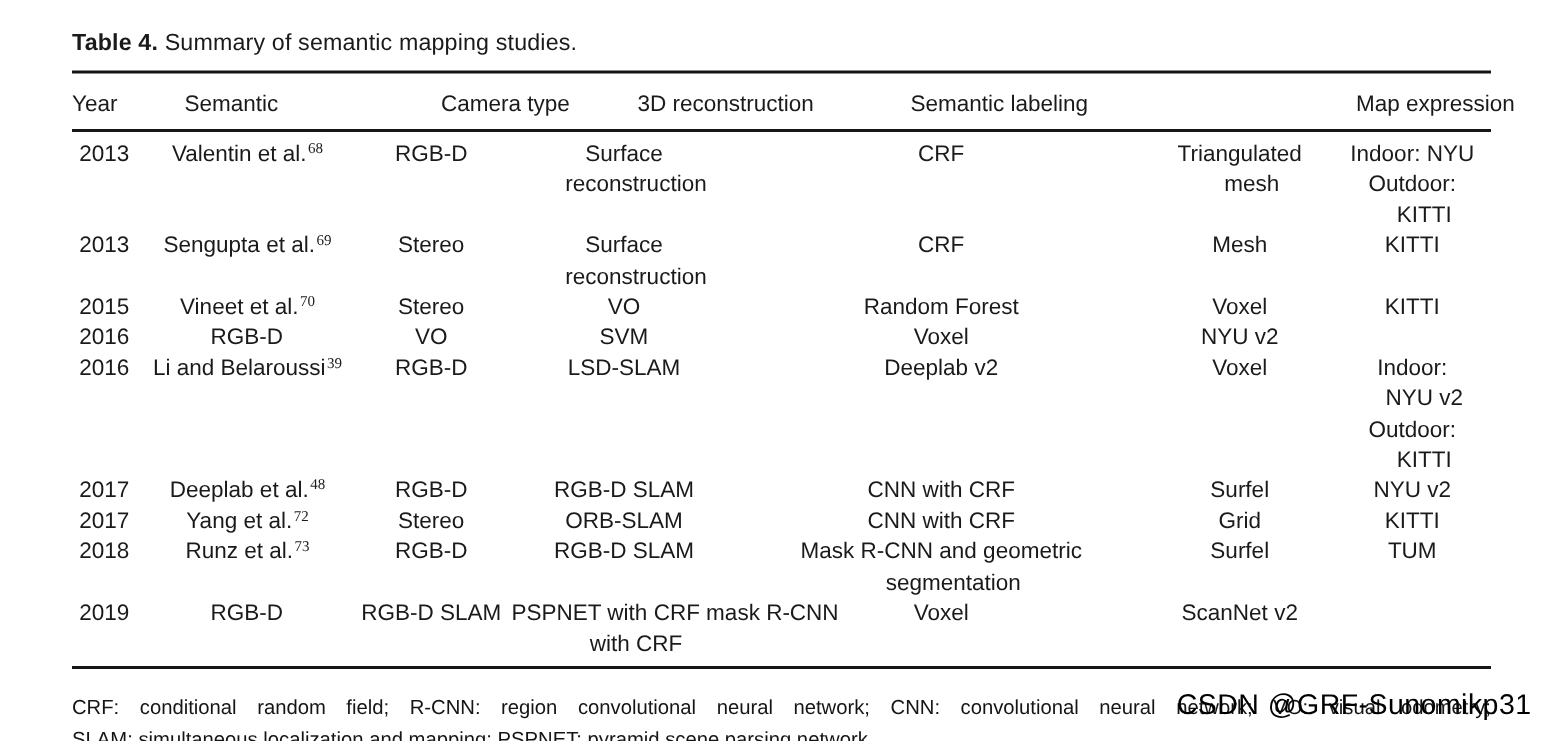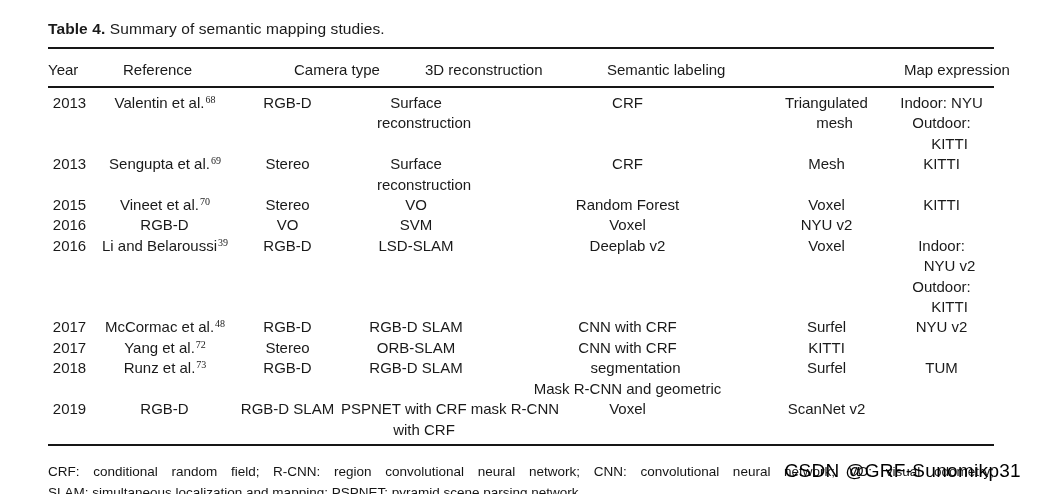--- a/index.html
+++ b/index.html
@@ -55,21 +55,21 @@
   <div class="content">
 
     <div class="title">
       <span class="bold">Table 4.</span><span> Summary of semantic mapping studies.</span>
     </div>
 
     <div class="rule"></div>
 
     <div class="thead">
         <div class="hcell">Year</div>
-        <div class="hcell">Reference</div>
+        <div class="hcell">Semantic</div>
         <div class="hcell">Camera type</div>
         <div class="hcell">3D reconstruction</div>
         <div class="hcell">Semantic labeling</div>
         <div class="hcell">Map expression</div>
         <div class="hcell">Data set</div>
       </div>
 
     <div class="rule"></div>
 
     <div class="tbody">
@@ -191,21 +191,21 @@
             <div class="cl ind">NYU v2</div>
             <div class="cl">Outdoor:</div>
             <div class="cl ind">KITTI</div>
           </div>
         </div>
         <div class="trow">
           <div class="cell">
             <div class="cl">2017</div>
           </div>
           <div class="cell">
-            <div class="cl"><span>McCormac et al.</span><sup>48</sup></div>
+            <div class="cl"><span>Deeplab et al.</span><sup>48</sup></div>
           </div>
           <div class="cell">
             <div class="cl">RGB-D</div>
           </div>
           <div class="cell">
             <div class="cl">RGB-D SLAM</div>
           </div>
           <div class="cell">
             <div class="cl">CNN with CRF</div>
           </div>
@@ -226,39 +226,42 @@
           <div class="cell">
             <div class="cl">Stereo</div>
           </div>
           <div class="cell">
             <div class="cl">ORB-SLAM</div>
           </div>
           <div class="cell">
             <div class="cl">CNN with CRF</div>
           </div>
           <div class="cell">
+            <div class="cl">Grid</div>
+          </div>
+          <div class="cell">
             <div class="cl">KITTI</div>
           </div>
         </div>
         <div class="trow">
           <div class="cell">
             <div class="cl">2018</div>
           </div>
           <div class="cell">
             <div class="cl"><span>Runz et al.</span><sup>73</sup></div>
           </div>
           <div class="cell">
             <div class="cl">RGB-D</div>
           </div>
           <div class="cell">
             <div class="cl">RGB-D SLAM</div>
           </div>
           <div class="cell">
+            <div class="cl">Mask R-CNN and geometric</div>
             <div class="cl ind">segmentation</div>
-            <div class="cl">Mask R-CNN and geometric</div>
           </div>
           <div class="cell">
             <div class="cl">Surfel</div>
           </div>
           <div class="cell">
             <div class="cl">TUM</div>
           </div>
         </div>
         <div class="trow">
           <div class="cell">

